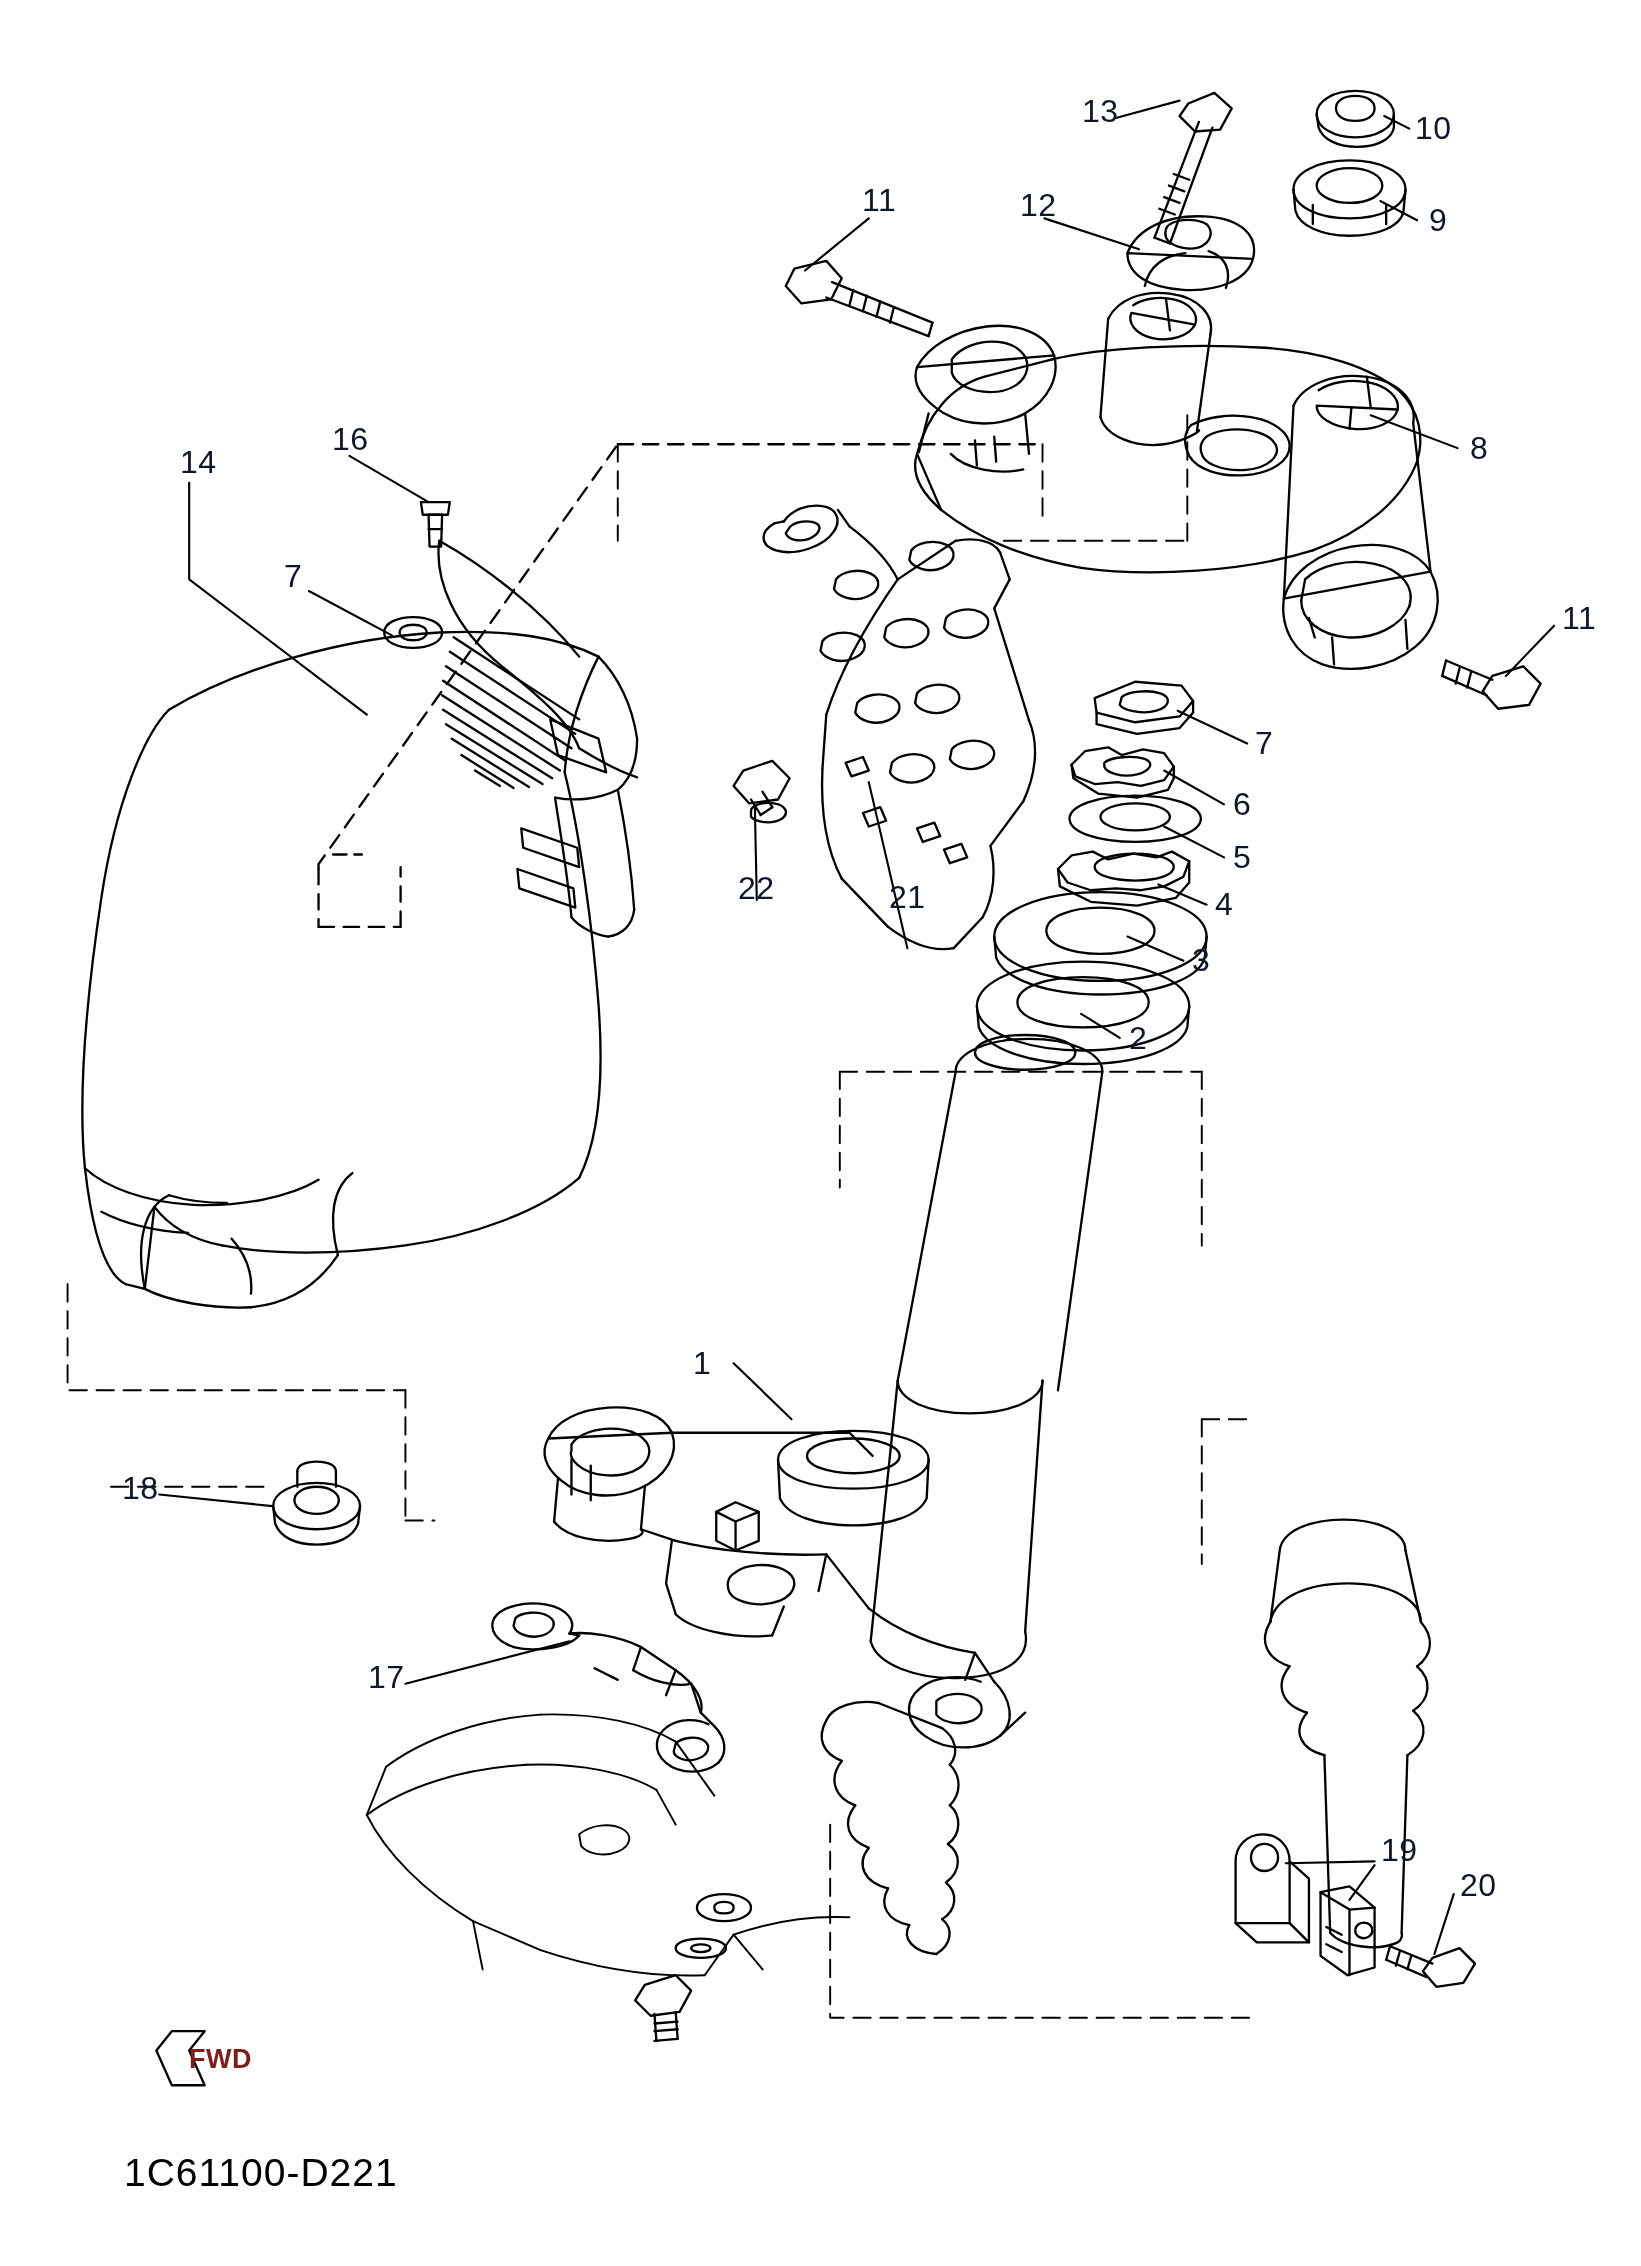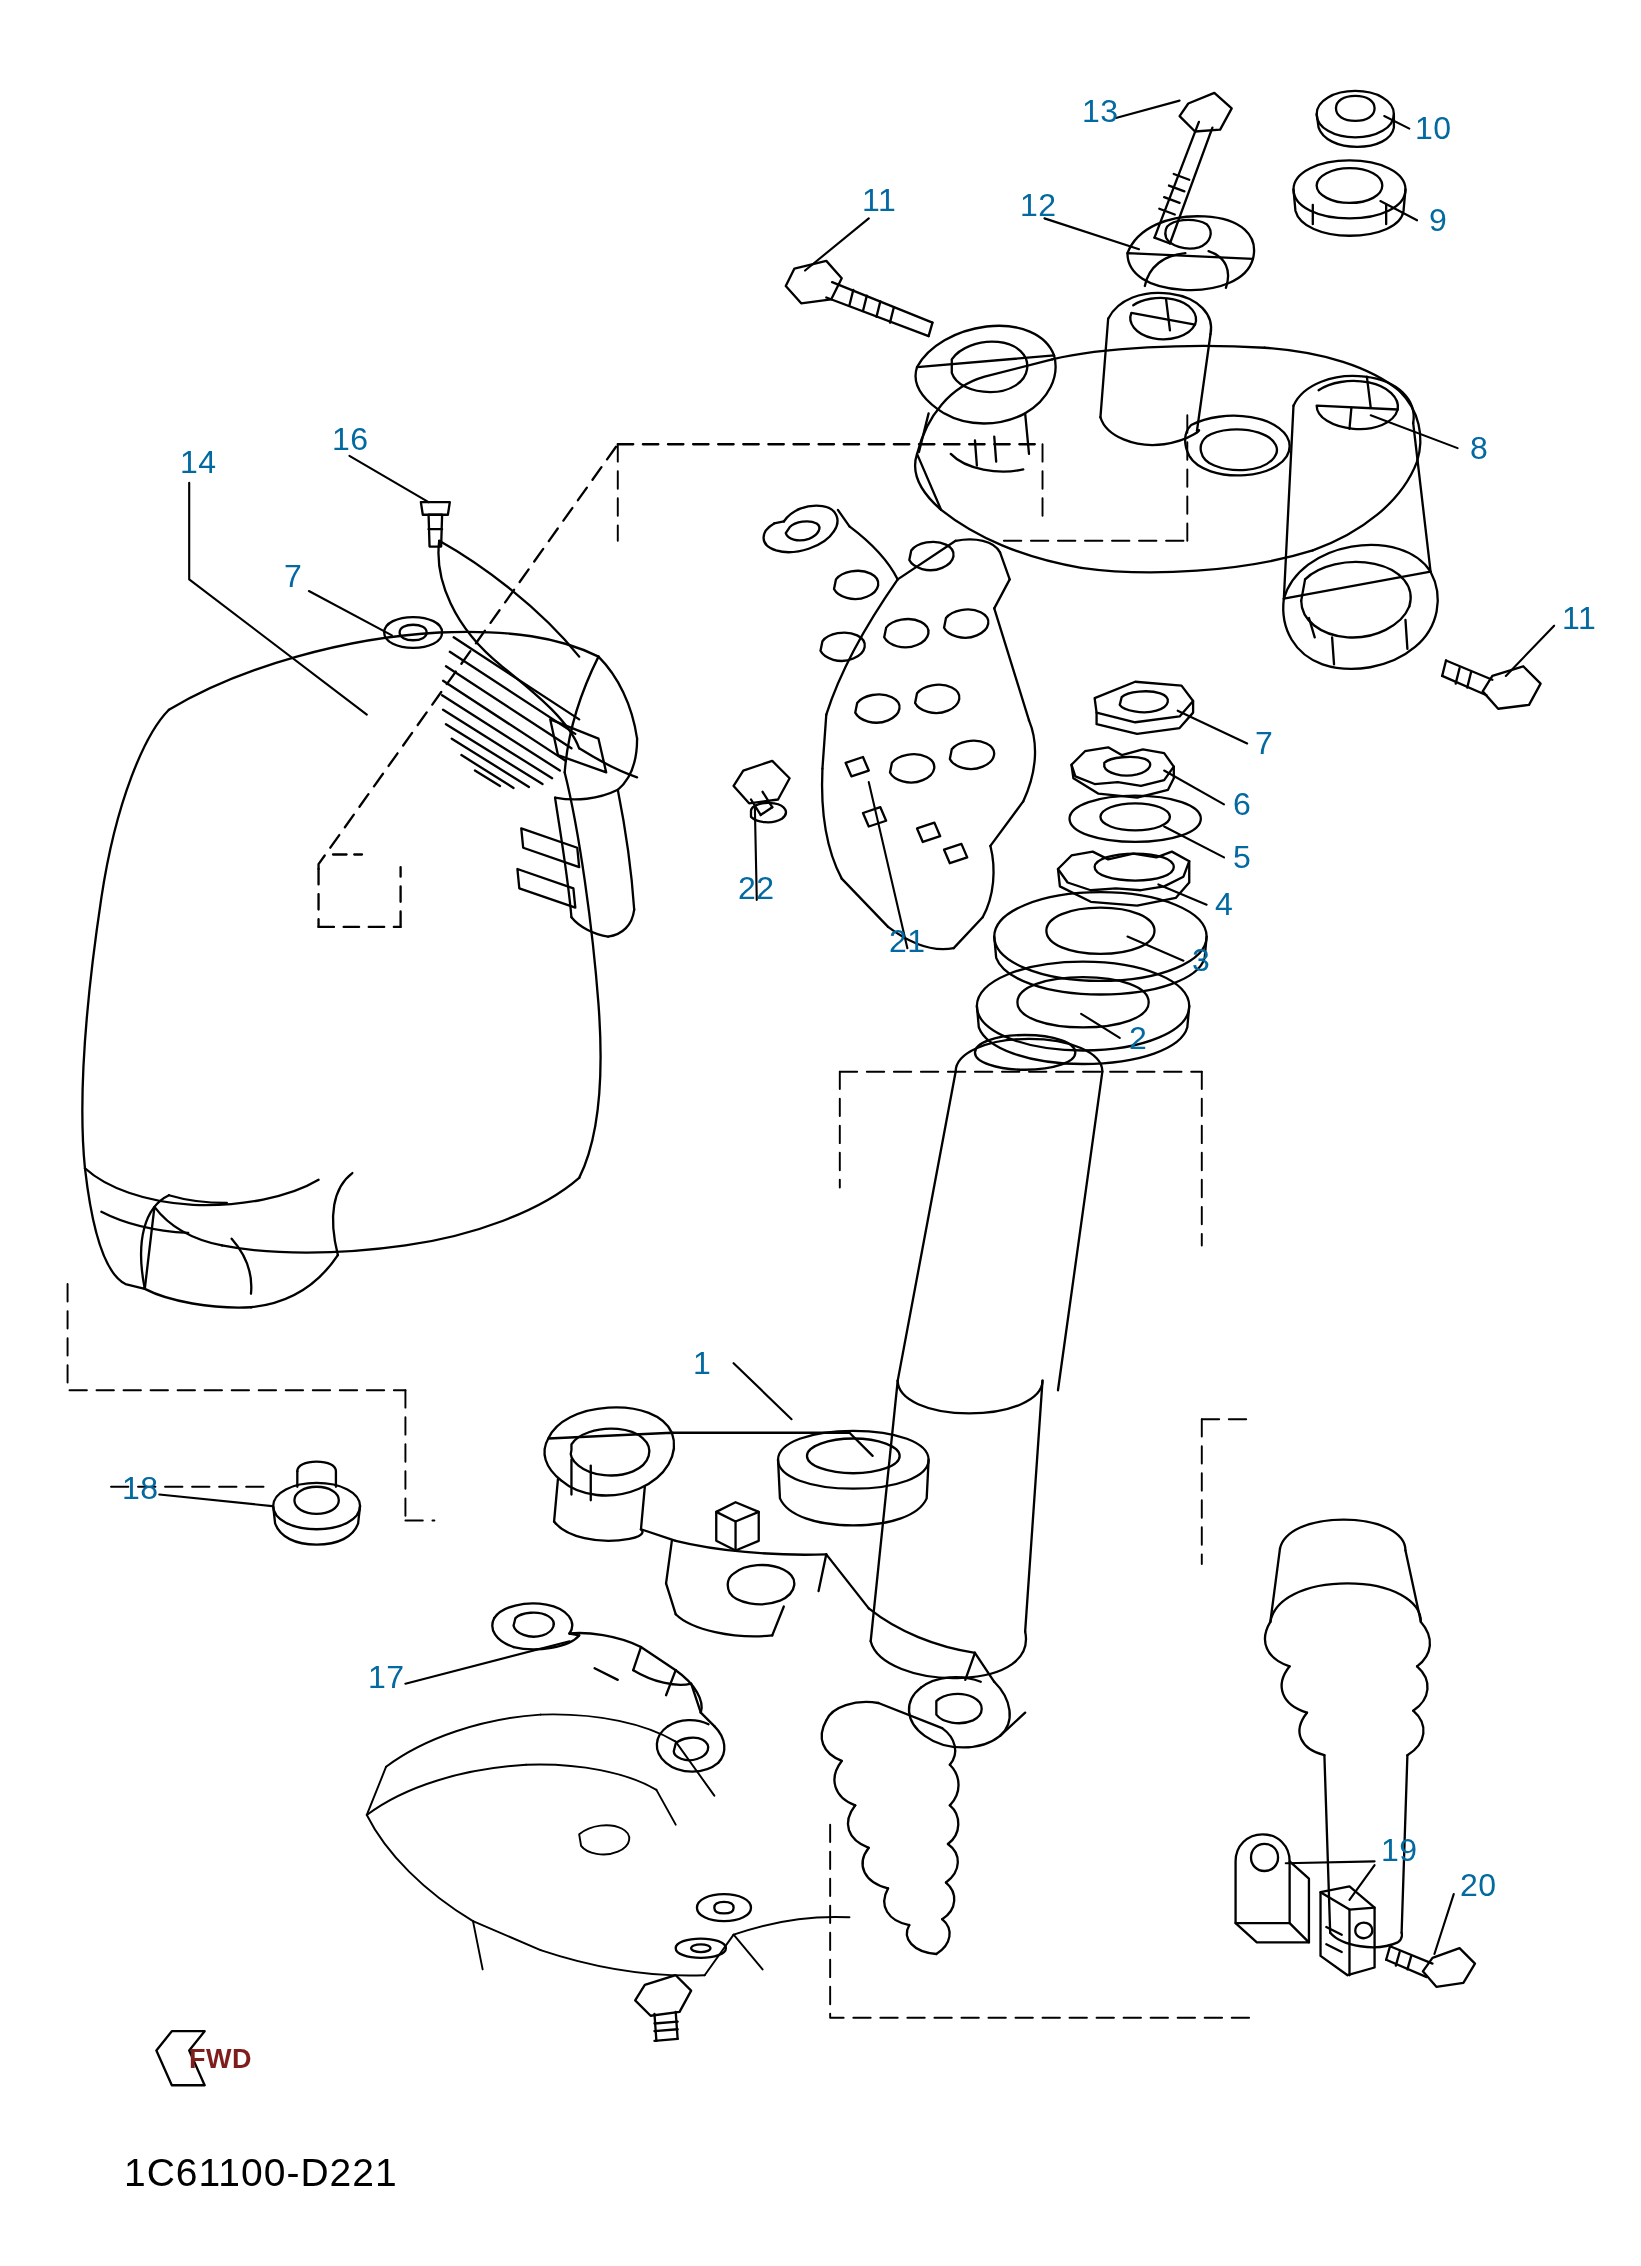--- a/index.html
+++ b/index.html
@@ -21,21 +21,21 @@
     position: absolute;
     left: 0;
     top: 0;
     width: 1641px;
     height: 2266px;
   }
   .callout {
     position: absolute;
     font-family: "Liberation Sans", sans-serif;
     font-size: 32px;
-    color: #0369a1;
+    color: #0f172a;
     white-space: nowrap;
     letter-spacing: 0.5px;
   }
   .part-code {
     position: absolute;
     left: 124px;
     top: 2151px;
     font-family: "Liberation Sans", sans-serif;
     font-size: 39px;
     letter-spacing: 1px;
@@ -525,20 +525,20 @@
   <div class="callout" style="left:1562px; top:600px;">11</div>
   <div class="callout" style="left:1020px; top:187px;text-align:right;">12</div>
   <div class="callout" style="left:1082px; top:93px;">13</div>
   <div class="callout" style="left:180px;  top:444px;text-align:right;">14</div>
   <div class="callout" style="left:284px;  top:558px;">7</div>
   <div class="callout" style="left:332px;  top:421px;">16</div>
   <div class="callout" style="left:368px;  top:1659px;">17</div>
   <div class="callout" style="left:122px;  top:1470px;">18</div>
   <div class="callout" style="left:1381px; top:1832px;">19</div>
   <div class="callout" style="left:1460px; top:1867px;">20</div>
-  <div class="callout" style="left:889px;  top:923px;">21</div>
+  <div class="callout" style="left:889px;  top:879px;">21</div>
   <div class="callout" style="left:738px;  top:870px;">22</div>
 
   <div class="fwd-label">FWD</div>
   <div class="part-code">1C61100-D221</div>
 
 </div>
 
 
 </body></html>

